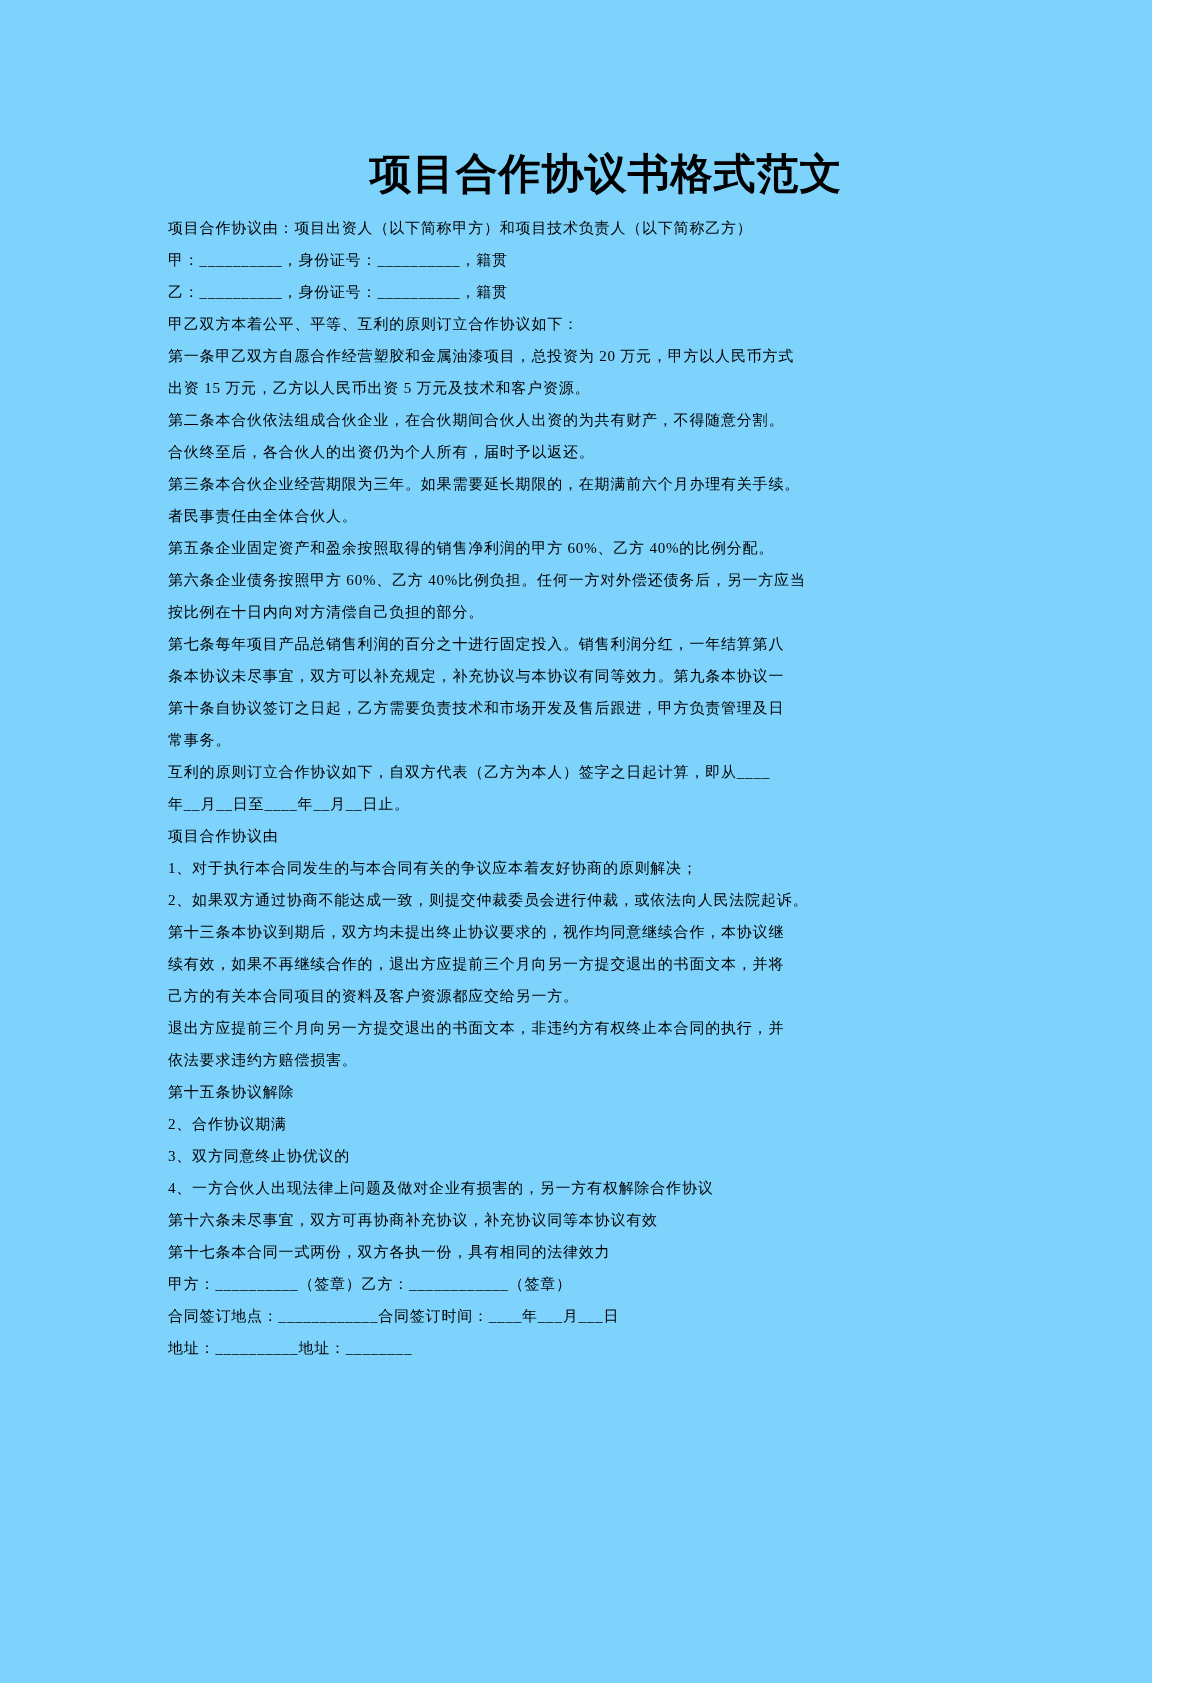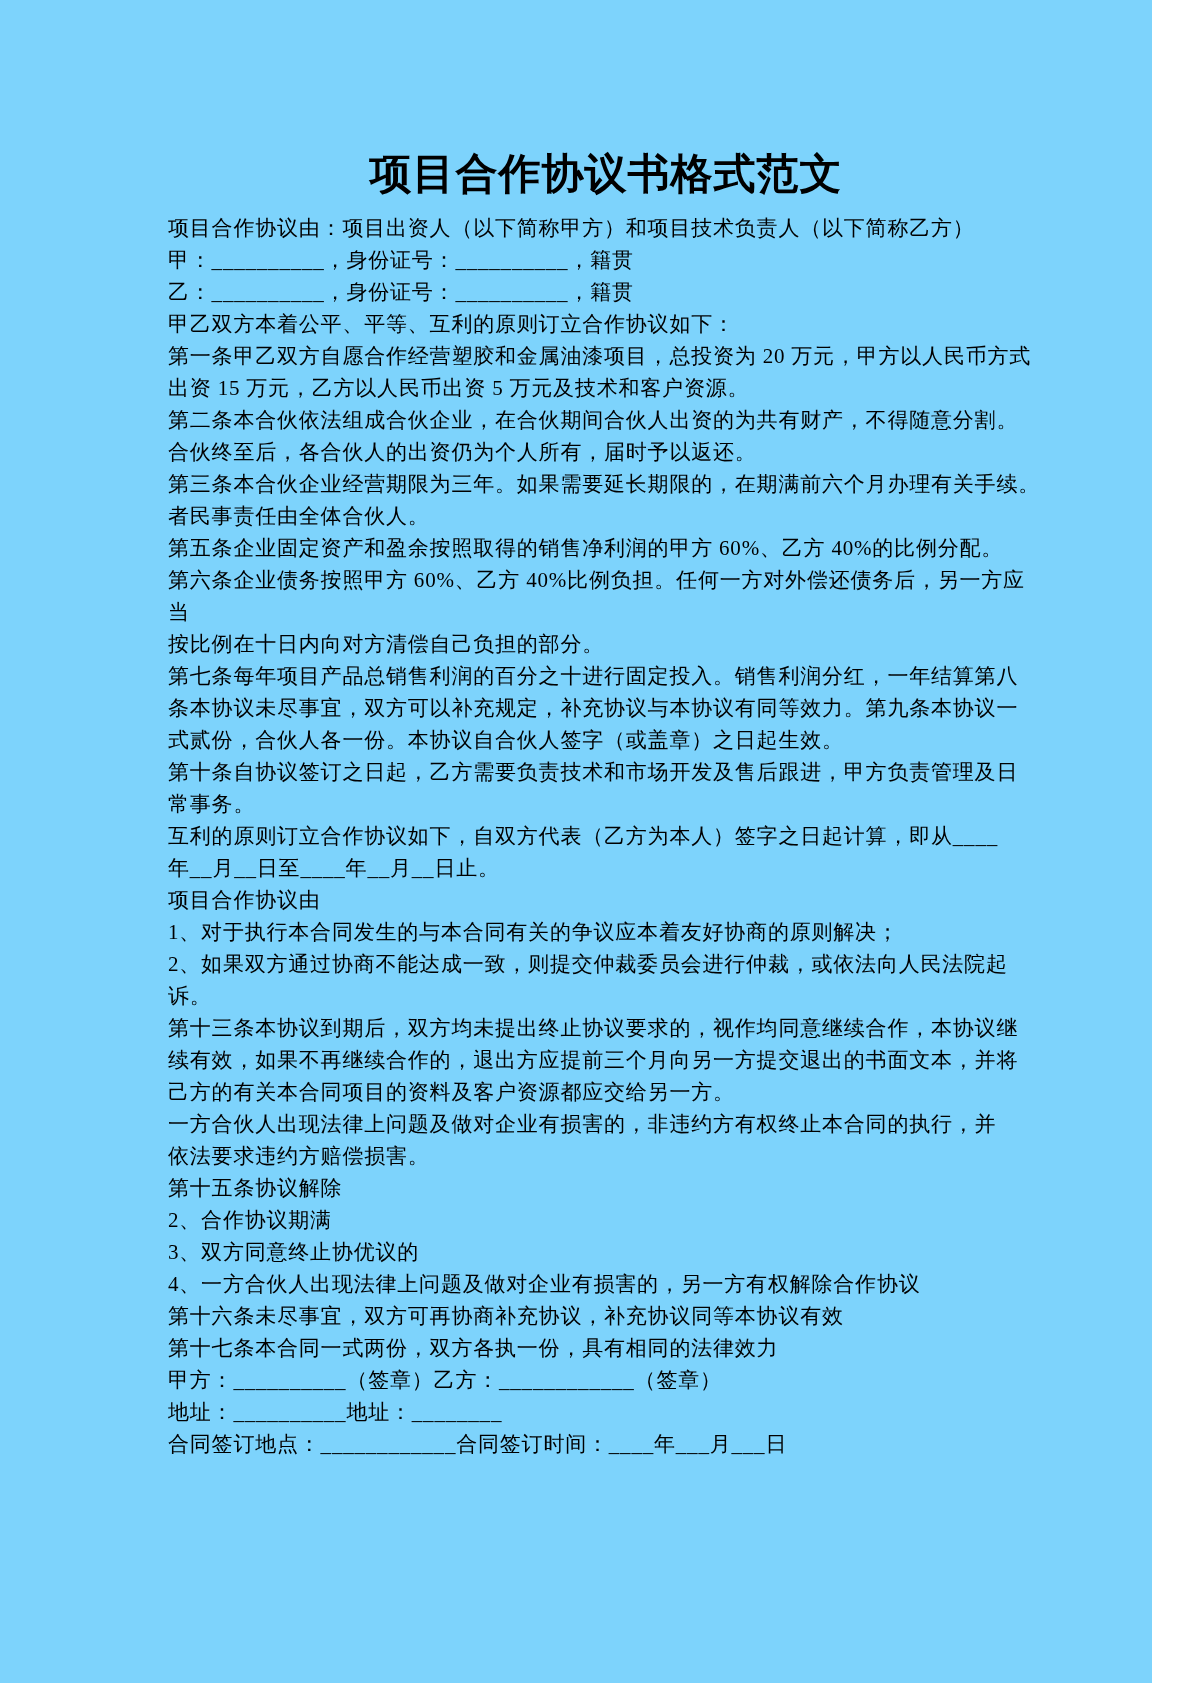--- a/index.html
+++ b/index.html
@@ -28,21 +28,21 @@
     font-weight: bold;
     text-align: center;
     letter-spacing: 1px;
     line-height: 52px;
     white-space: nowrap;
   }
   .doc-body {
     width: 876px;
   }
   .doc-line {
-    font-size: 21px;
+    font-size: 15px;
     line-height: 32px;
     letter-spacing: 0.8px;
     white-space: pre-wrap;
     text-align: left;
   }
 </style>
 </head>
 <body>
 
 <div class="page">
@@ -57,37 +57,36 @@
         <div class="doc-line">出资 15 万元，乙方以人民币出资 5 万元及技术和客户资源。</div>
         <div class="doc-line">第二条本合伙依法组成合伙企业，在合伙期间合伙人出资的为共有财产，不得随意分割。</div>
         <div class="doc-line">合伙终至后，各合伙人的出资仍为个人所有，届时予以返还。</div>
         <div class="doc-line">第三条本合伙企业经营期限为三年。如果需要延长期限的，在期满前六个月办理有关手续。</div>
         <div class="doc-line">者民事责任由全体合伙人。</div>
         <div class="doc-line">第五条企业固定资产和盈余按照取得的销售净利润的甲方 60%、乙方 40%的比例分配。</div>
         <div class="doc-line">第六条企业债务按照甲方 60%、乙方 40%比例负担。任何一方对外偿还债务后，另一方应当</div>
         <div class="doc-line">按比例在十日内向对方清偿自己负担的部分。</div>
         <div class="doc-line">第七条每年项目产品总销售利润的百分之十进行固定投入。销售利润分红，一年结算第八</div>
         <div class="doc-line">条本协议未尽事宜，双方可以补充规定，补充协议与本协议有同等效力。第九条本协议一</div>
-        <div class="doc-line">式贰份，合伙人各一份。本协议自合伙人签字（或盖章）之日起生效。</div>
         <div class="doc-line">第十条自协议签订之日起，乙方需要负责技术和市场开发及售后跟进，甲方负责管理及日</div>
         <div class="doc-line">常事务。</div>
         <div class="doc-line">互利的原则订立合作协议如下，自双方代表（乙方为本人）签字之日起计算，即从____</div>
         <div class="doc-line">年__月__日至____年__月__日止。</div>
         <div class="doc-line">项目合作协议由</div>
         <div class="doc-line">1、对于执行本合同发生的与本合同有关的争议应本着友好协商的原则解决；</div>
         <div class="doc-line">2、如果双方通过协商不能达成一致，则提交仲裁委员会进行仲裁，或依法向人民法院起诉。</div>
         <div class="doc-line">第十三条本协议到期后，双方均未提出终止协议要求的，视作均同意继续合作，本协议继</div>
         <div class="doc-line">续有效，如果不再继续合作的，退出方应提前三个月向另一方提交退出的书面文本，并将</div>
         <div class="doc-line">己方的有关本合同项目的资料及客户资源都应交给另一方。</div>
-        <div class="doc-line">一方合伙人出现法律上问题及做对企业有损害的，非违约方有权终止本合同的执行，并</div>
+        <div class="doc-line">退出方应提前三个月向另一方提交退出的书面文本，非违约方有权终止本合同的执行，并</div>
         <div class="doc-line">依法要求违约方赔偿损害。</div>
         <div class="doc-line">第十五条协议解除</div>
         <div class="doc-line">2、合作协议期满</div>
         <div class="doc-line">3、双方同意终止协优议的</div>
         <div class="doc-line">4、一方合伙人出现法律上问题及做对企业有损害的，另一方有权解除合作协议</div>
         <div class="doc-line">第十六条未尽事宜，双方可再协商补充协议，补充协议同等本协议有效</div>
         <div class="doc-line">第十七条本合同一式两份，双方各执一份，具有相同的法律效力</div>
         <div class="doc-line">甲方：__________（签章）乙方：____________（签章）</div>
+        <div class="doc-line">合同签订地点：____________合同签订时间：____年___月___日</div>
         <div class="doc-line">地址：__________地址：________</div>
-        <div class="doc-line">合同签订地点：____________合同签订时间：____年___月___日</div>
       </div>
   </div>
 </div>
 
 </body></html>

